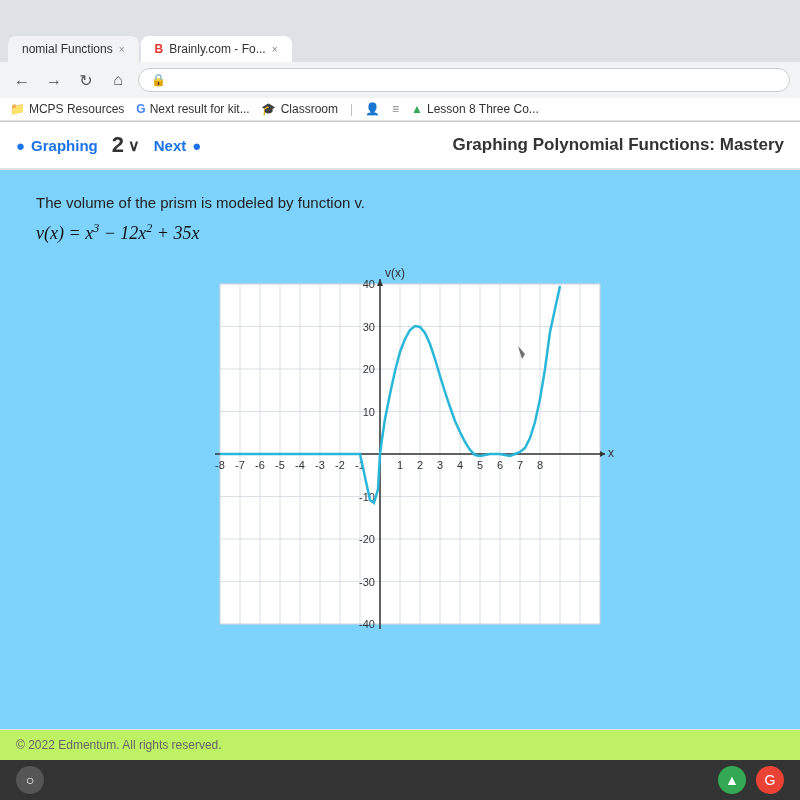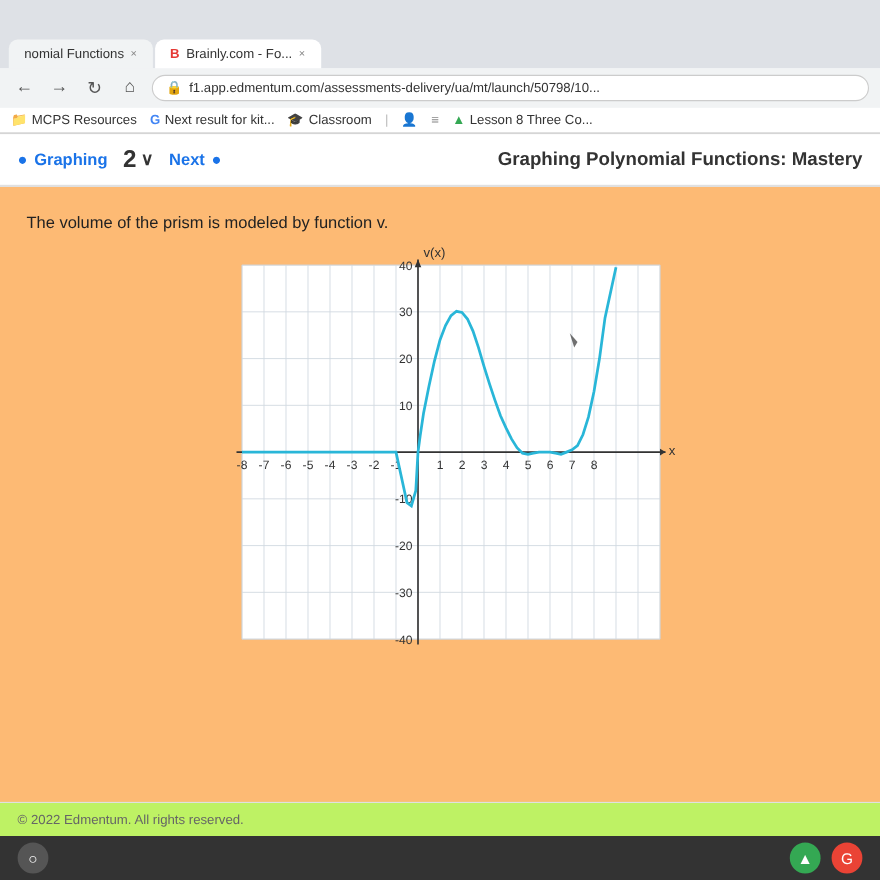--- a/index.html
+++ b/index.html
@@ -129,22 +129,22 @@
     }
     .page-title {
       margin-left: auto;
       font-size: 17px;
       font-weight: bold;
       color: #333;
     }
 
     
     .content-area {
-      background: #fdba74;
-      padding: 24px 24px;
+      background: #7dd3fc;
+      padding: 24px 36px;
       height: calc(800px - 180px);
       overflow-y: auto;
     }
     .problem-text {
       font-size: 15px;
       color: #222;
       margin-bottom: 10px;
     }
     .equation {
       font-size: 18px;
@@ -230,21 +230,20 @@
     </div>
   </div>
 
   <div class="browser-topbar">
     <div class="browser-nav-btn">←</div>
     <div class="browser-nav-btn">→</div>
     <div class="browser-nav-btn">↻</div>
     <div class="browser-nav-btn">⌂</div>
     <div class="address-bar">
       <span>🔒</span>
-      <span>f1.app.edmentum.com/assessments-delivery/ua/mt/launch/50798/10...</span>
     </div>
   </div>
 
   <div class="bookmarks-bar">
     <div class="bookmark-item">
       <span>📁</span>
       <span>MCPS Resources</span>
     </div>
     <div class="bookmark-item">
       <span style="color:#4285f4;font-weight:bold;">G</span>
@@ -277,20 +276,24 @@
     <span>Next</span>
     <span style="color:#1a73e8;">●</span>
   </div>
   <div class="page-title">
     <span>Graphing Polynomial Functions: Mastery</span>
   </div>
 </div>
 
 <div class="content-area">
   <p class="problem-text">The volume of the prism is modeled by function v.</p>
+  <div class="equation">
+    <span>v(x) =</span>
+    <span> x<sup>3</sup> − 12x<sup>2</sup> + 35x</span>
+  </div>
 
   <div class="graph-container">
     <svg class="graph-svg" width="480" height="400" viewBox="0 0 480 400">
 
       <rect x="60" y="20" width="380" height="340" fill="white" stroke="#ccc" stroke-width="0.5"></rect>
 
       <g stroke="#d0d8e0" stroke-width="0.8">
 
         <line x1="60" y1="20" x2="60" y2="360"></line>
         <line x1="80" y1="20" x2="80" y2="360"></line>

